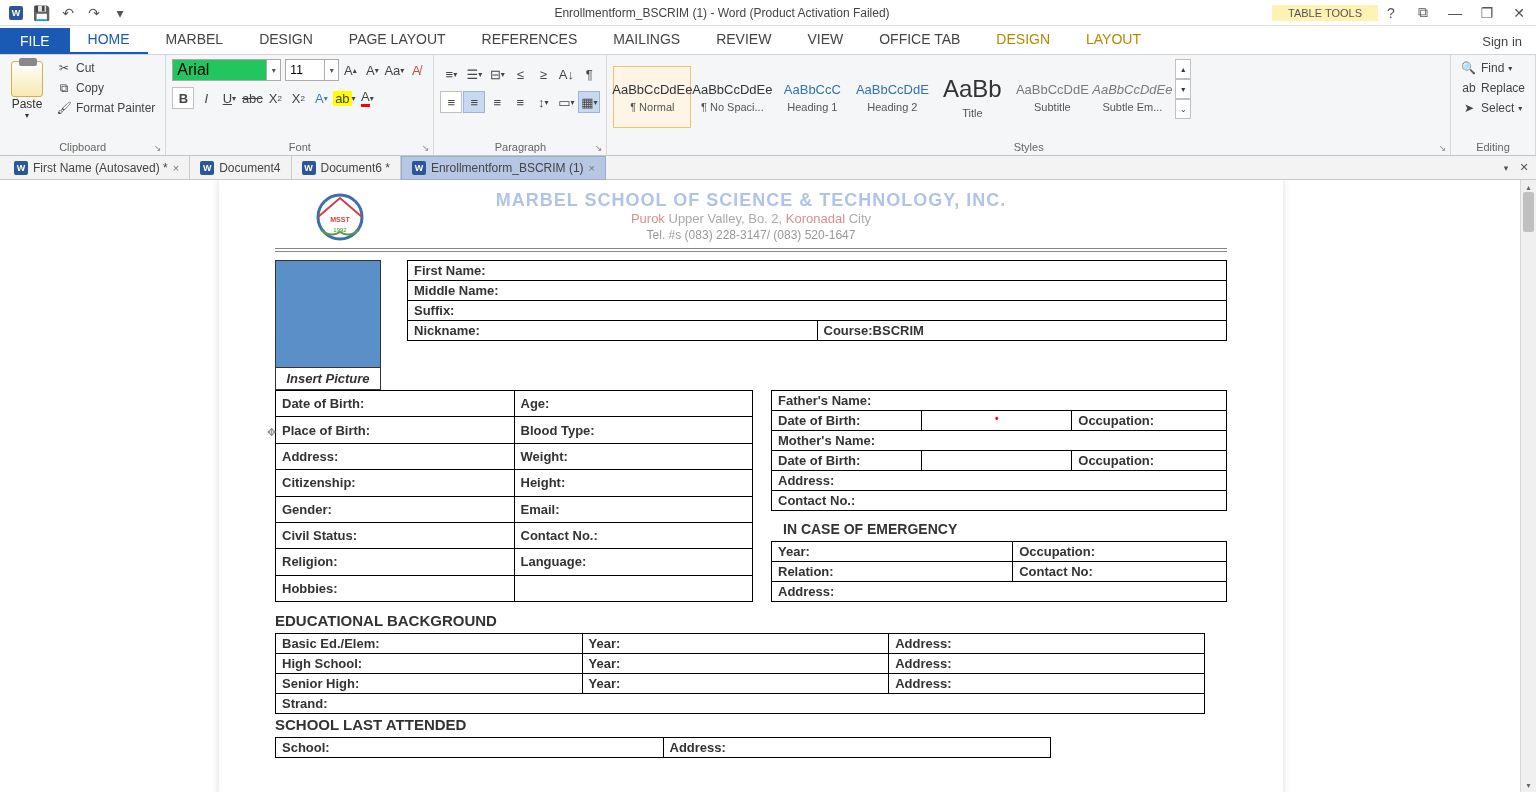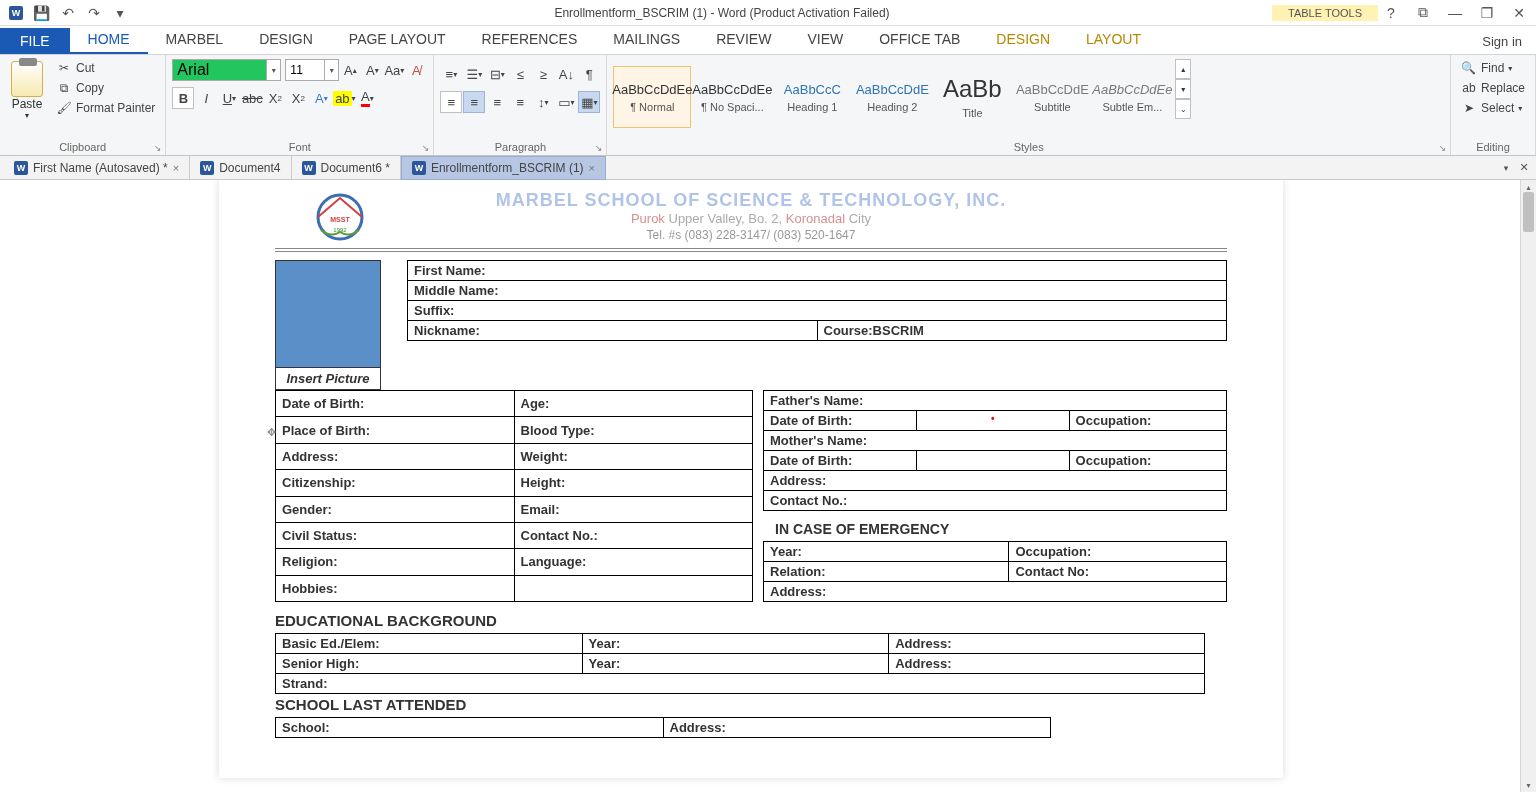--- a/index.html
+++ b/index.html
@@ -74,21 +74,21 @@
 .hr-double { border-top: 4px double #888; margin: 6px 0 8px; }
 
 .top-row { display: flex; align-items: flex-start; gap: 26px; }
 .pic-box { width: 106px; font-style: italic; }
 .pic-blue { width: 106px; height: 108px; background: #5b8fc7; border: 1px solid #333; }
 .pic-label { border: 1px solid #333; border-top: none; text-align: center; font-weight: bold; font-size: 13px; padding: 3px 0; }
 .name-table { flex: 1; border-collapse: collapse; font-size: 13px; }
 .name-table td { border: 1px solid #000; padding: 2px 6px; font-weight: bold; }
 
 .sec-title { font-weight: bold; font-size: 15px; margin: 10px 0 4px; }
-.two-col { display: flex; gap: 10px; }
+.two-col { display: flex; gap: 18px; }
 .dt { border-collapse: collapse; font-size: 13px; }
 .dt td { border: 1px solid #000; padding: 2px 6px; font-weight: bold; white-space: nowrap; }
 .anchor { position: absolute; left: 48px; font-size: 11px; color: #888; }
 .red-dot { color: red; font-size: 10px; position: relative; top: -3px; }
 </style>
 </head>
 <body>
 
 <div class="title-bar">
   <div class="qat">
@@ -439,20 +439,25 @@
 
     <div class="sec-title">EDUCATIONAL BACKGROUND</div>
     <table class="dt" style="width:930px">
       <tbody>
           <tr>
             <td style="width:33%">Basic Ed./Elem:</td>
             <td style="width:33%">Year:</td>
             <td>Address:</td>
           </tr>
       <tr>
+            <td>High School:</td>
+            <td>Year:</td>
+            <td>Address:</td>
+          </tr>
+      <tr>
             <td>Senior High:</td>
             <td>Year:</td>
             <td>Address:</td>
           </tr>
       <tr>
             <td colspan="3">Strand:</td>
           </tr>
     </tbody>
       </table>
     <div class="sec-title" style="margin-top:2px">SCHOOL LAST ATTENDED</div>

